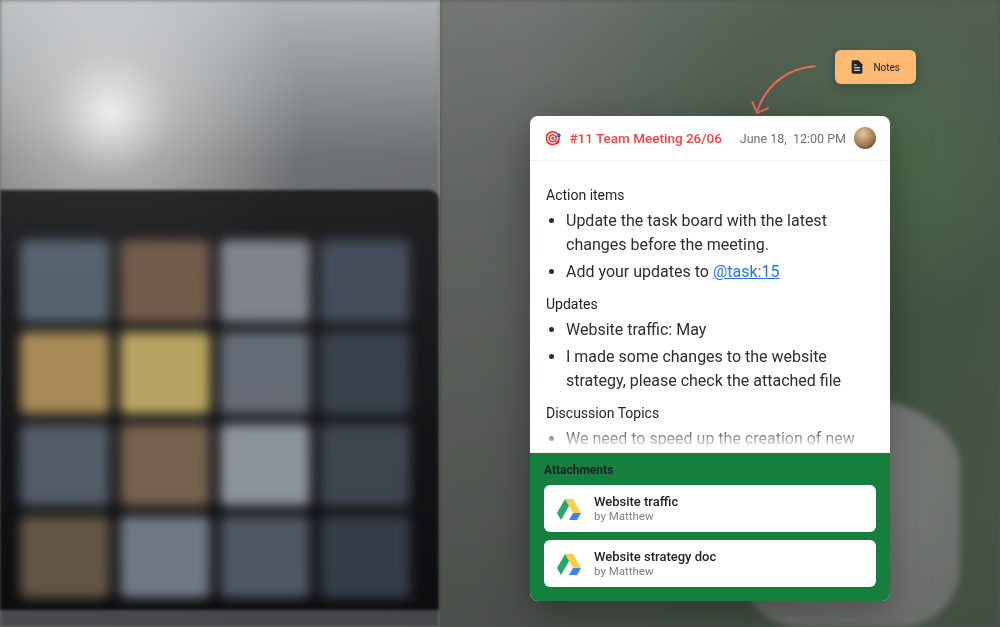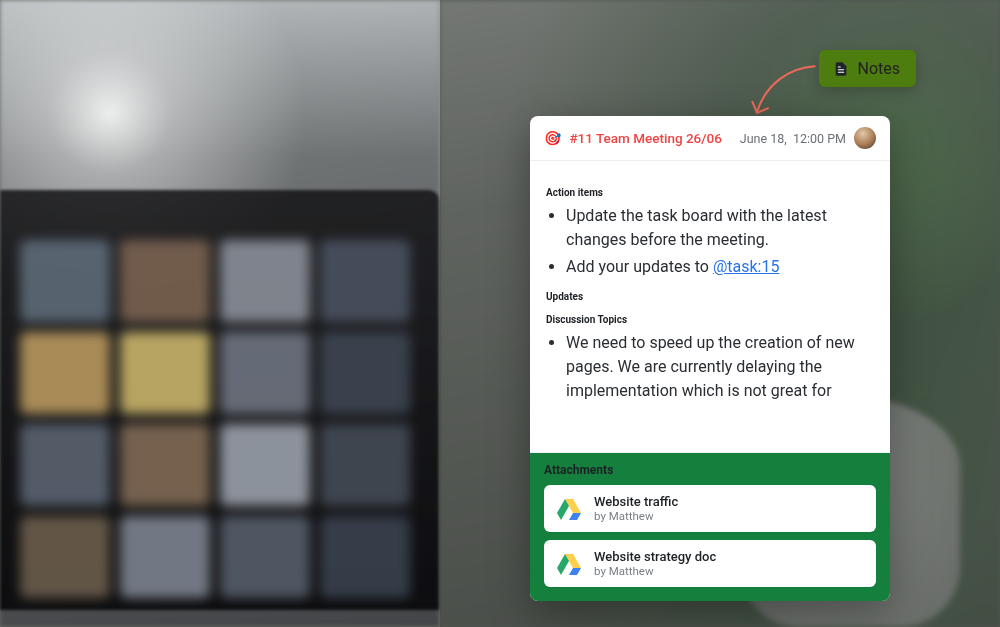--- a/index.html
+++ b/index.html
@@ -59,26 +59,26 @@
   }
   .overlay {
     left:440px; right:0;
     background: rgba(60,64,62,0.55);
   }
 
   
   .notes-btn {
     position:absolute;
     top:50px; right:84px;
-    background:#4d7c0f;
+    background:#fdba74;
     border-radius:6px;
     box-shadow: 0 4px 14px rgba(0,0,0,0.22);
     padding: 9px 16px 9px 14px;
     display:flex; align-items:center; gap:8px;
-    font-size:16px; color:#222;
+    font-size:10px; color:#222;
     cursor:pointer;
   }
   .notes-btn svg { display:block; }
 
   
   .arrow {
     position:absolute;
     top:60px; right:178px;
     width:80px; height:70px;
     pointer-events:none;
@@ -121,21 +121,21 @@
     flex:1;
     overflow:hidden;
     position:relative;
     color:#1d2125;
   }
   .card-body h2.main-title {
     font-size:15px; font-weight:700; margin-bottom:14px;
     letter-spacing:-0.1px;
   }
   .card-body h3.section {
-    font-size:10px; font-weight:700; margin:12px 0 6px 0;
+    font-size:14px; font-weight:400; margin:12px 0 6px 0;
   }
   .card-body ul {
     padding-left: 20px;
     margin: 2px 0 8px 0;
   }
   .card-body li {
     font-size:16px; line-height:1.5; color:#2a2e33;
     margin-bottom:3px;
   }
   .link { color:#2873e8; }
@@ -232,20 +232,24 @@
 
       <h3 class="section">Action items</h3>
       <ul>
         <li>Update the task board with the latest changes before the meeting.</li>
         <li>
           <span>Add your updates to </span><a href="#" class="link">@task:15</a>
         </li>
       </ul>
 
       <h3 class="section">Updates</h3>
+      <ul>
+        <li>Website traffic: May</li>
+        <li>I made some changes to the website strategy, please check the attached file</li>
+      </ul>
 
       <h3 class="section">Discussion Topics</h3>
       <ul>
         <li>We need to speed up the creation of new pages. We are currently delaying the implementation which is not great for</li>
       </ul>
 
       <div class="fade-bottom"></div>
     </div>
 
     <div class="attachments">

